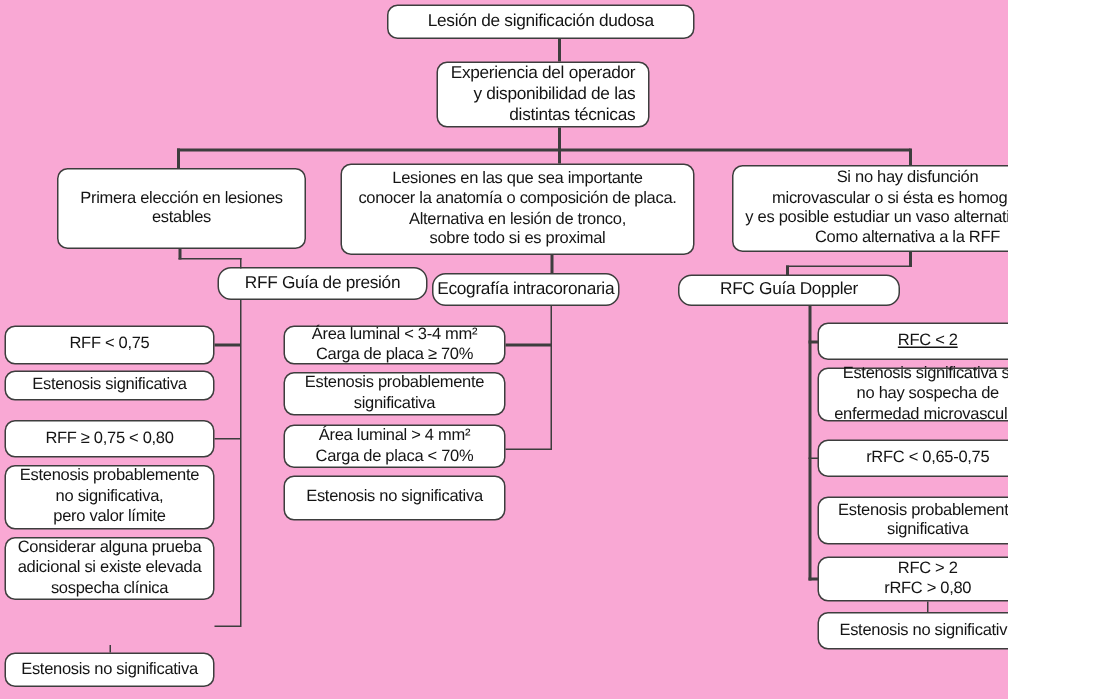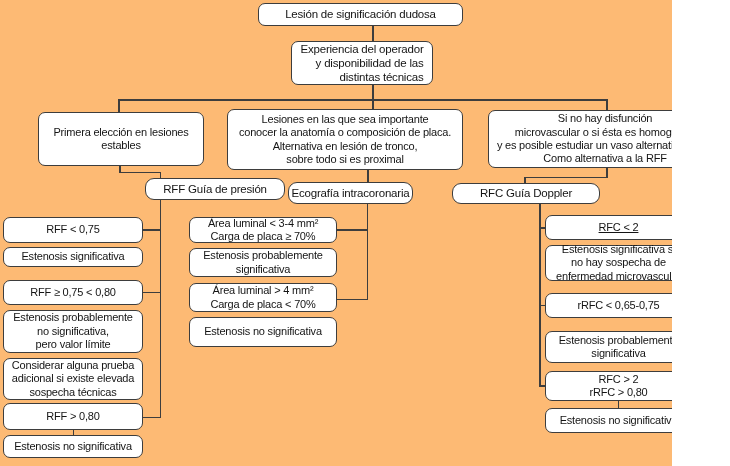--- a/index.html
+++ b/index.html
@@ -1,17 +1,17 @@
 <!DOCTYPE html>
 <html style="--border: #3d3d3d; --text: #141414;"><head>
 <meta charset="utf-8">
 <style>
   html,body{margin:0;padding:0;background:#fff;}
   .canvas{
-    position:relative;width:672px;height:466px;background:#fdba74;overflow:hidden;
+    position:relative;width:672px;height:466px;background:#f9a8d4;overflow:hidden;
     font-family:"Liberation Sans","DejaVu Sans",sans-serif;
     color:var(--text,#141414);
   }
   .node{
     position:absolute;box-sizing:border-box;
     border:1.5px solid var(--border,#3d3d3d);
     border-radius:7px;background:#fff;
     display:flex;align-items:center;justify-content:center;
     text-align:center;white-space:pre-line;
     font-size:11px;line-height:1.22;letter-spacing:-0.2px;
@@ -49,22 +49,21 @@
   <div class="node pill" style="left:452px;top:183px;width:148px;height:21px;">RFC Guía Doppler</div>
 
   <div class="node" style="left:3px;top:217px;width:140px;height:26px;">RFF &lt; 0,75</div>
   <div class="node" style="left:3px;top:247px;width:140px;height:20px;">Estenosis significativa</div>
   <div class="node" style="left:3px;top:280px;width:140px;height:25px;">RFF ≥ 0,75 &lt; 0,80</div>
   <div class="node" style="left:3px;top:310px;width:140px;height:43px;">Estenosis probablemente
 no significativa,
 pero valor límite</div>
   <div class="node" style="left:3px;top:358px;width:140px;height:42px;">Considerar alguna prueba
 adicional si existe elevada
-sospecha técnicas</div>
-  <div class="node" style="left:3px;top:403px;width:140px;height:27px;">RFF &gt; 0,80</div>
+sospecha clínica</div>
   <div class="node" style="left:3px;top:435px;width:140px;height:23px;">Estenosis no significativa</div>
 
   <div class="node" style="left:189px;top:217px;width:148px;height:26px;">Área luminal &lt; 3-4 mm²
 Carga de placa ≥ 70%</div>
   <div class="node" style="left:189px;top:248px;width:148px;height:29px;">Estenosis probablemente
 significativa</div>
   <div class="node" style="left:189px;top:283px;width:148px;height:29px;">Área luminal &gt; 4 mm²
 Carga de placa &lt; 70%</div>
   <div class="node" style="left:189px;top:317px;width:148px;height:30px;">Estenosis no significativa</div>
 

